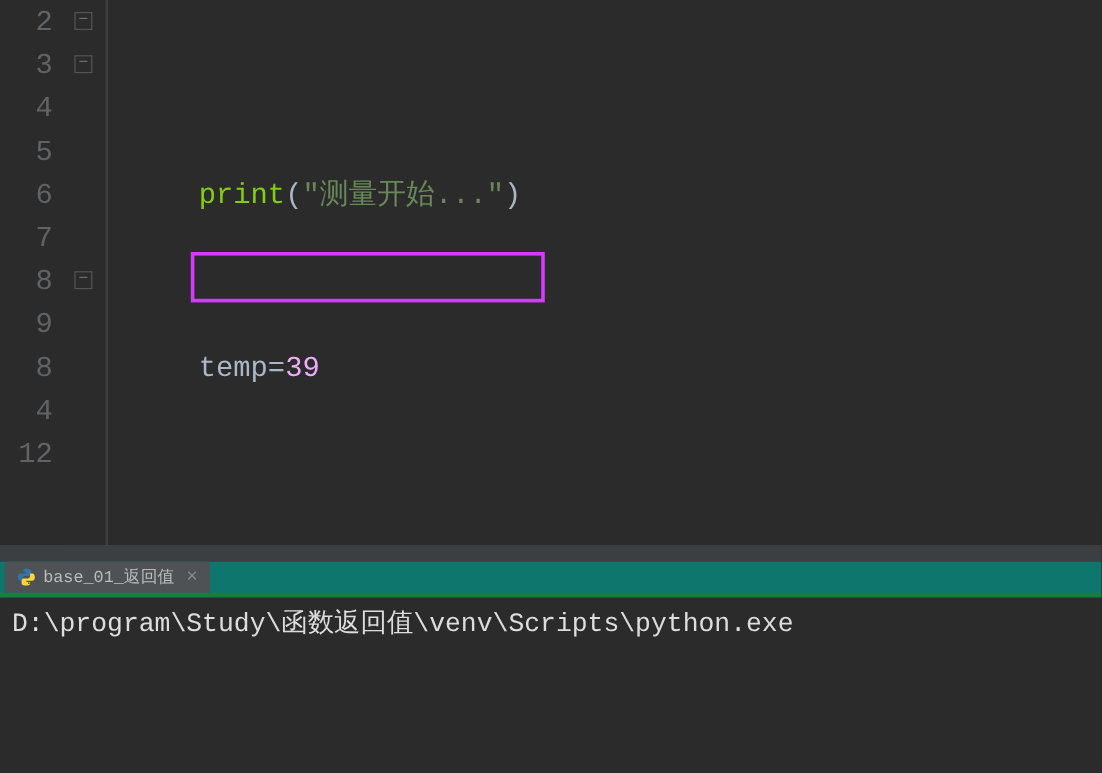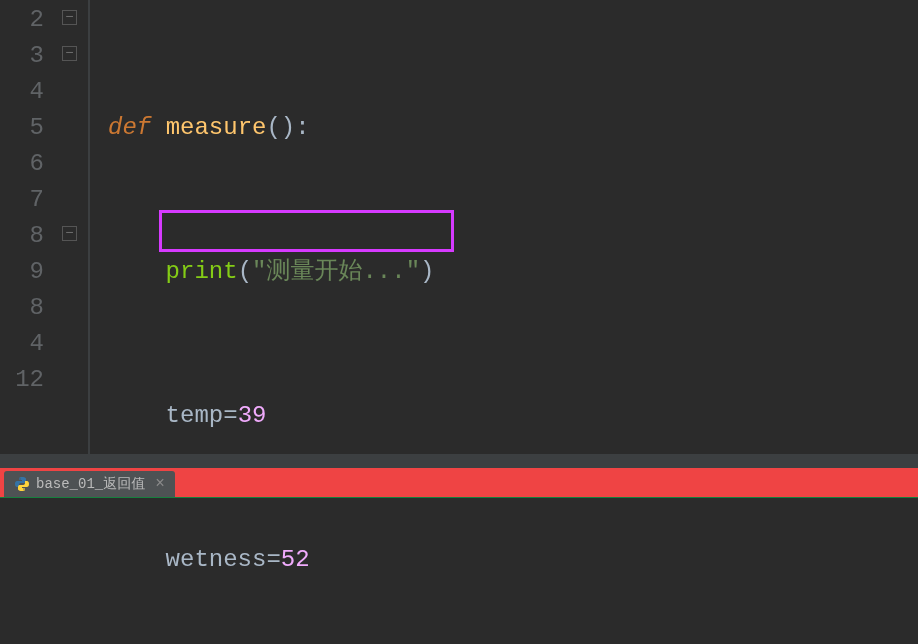--- a/index.html
+++ b/index.html
@@ -79,22 +79,22 @@
     pointer-events: none;
   }
 
   .panel-divider {
     height: 14px;
     background: #3c3f41;
   }
 
   .tab-bar {
     height: 30px;
-    background: #ef4444;
-    border-bottom: 1px solid #15803d;
+    background: #0f766e;
+    border-bottom: 4px solid #15803d;
     display: flex;
     align-items: flex-end;
     padding-left: 4px;
   }
   .run-tab {
     display: flex;
     align-items: center;
     gap: 6px;
     height: 26px;
     padding: 0 10px;
@@ -147,27 +147,25 @@
   </div>
 
   <div class="fold-col">
     <span class="fold-icon" style="top:10px">−</span>
     <span class="fold-icon" style="top:46px">−</span>
     <span class="fold-icon" style="top:226px">−</span>
   </div>
 
   <div class="code-area">
     
-    <div class="code-line"><span class="kw">def</span> <span class="fn-def">measure</span><span class="paren">(</span><span class="paren">)</span><span class="op">:</span></div>
     
     <div class="code-line">    <span class="fn-call">print</span><span class="paren">(</span><span class="str">"测量开始..."</span><span class="paren">)</span></div>
     
     <div class="code-line">    <span class="ident">temp</span><span class="op">=</span><span class="num">39</span></div>
     
-    <div class="code-line">    <span class="ident">wetness</span><span class="op">=</span><span class="num">52</span></div>
     
     
     
     
     
     
     
     
     
     
@@ -188,13 +186,13 @@
       <svg viewBox="0 0 16 16" width="16" height="16">
         <path fill="#3573a5" d="M8 1c-3 0-3 1.3-3 1.3V4h3v1H3.3S1 4.8 1 8s2.3 3 2.3 3H5V9s-.1-2 2-2h3s2 .1 2-2V3s.3-2-4-2zM6 2.3a.7.7 0 1 1 0 1.4.7.7 0 0 1 0-1.4z"></path>
         <path fill="#ffd43b" d="M8 15c3 0 3-1.3 3-1.3V12H8v-1h4.7S15 11.2 15 8s-2.3-3-2.3-3H11v2s.1 2-2 2H6s-2-.1-2 2v2s-.3 2 4 2zm2-1.3a.7.7 0 1 1 0-1.4.7.7 0 0 1 0 1.4z"></path>
       </svg>
     </span>
     <span>base_01_返回值</span>
     <span class="close-x">×</span>
   </div>
 </div>
 
-<div class="terminal"></div>
+<div class="terminal"><div>D:\program\Study\函数返回值\venv\Scripts\python.exe</div></div>
 
 </body></html>

